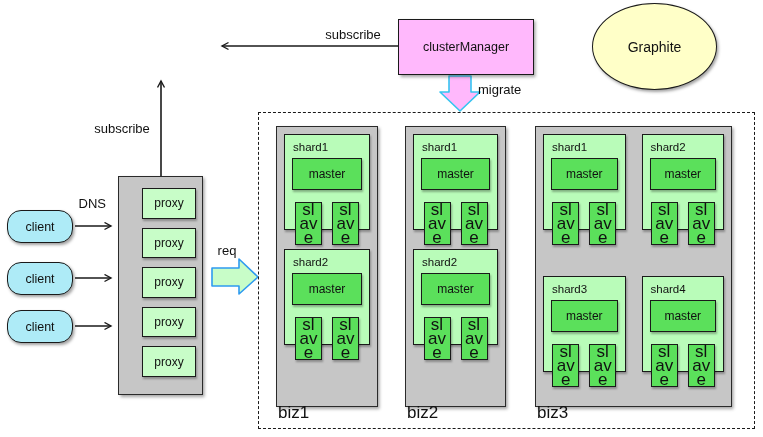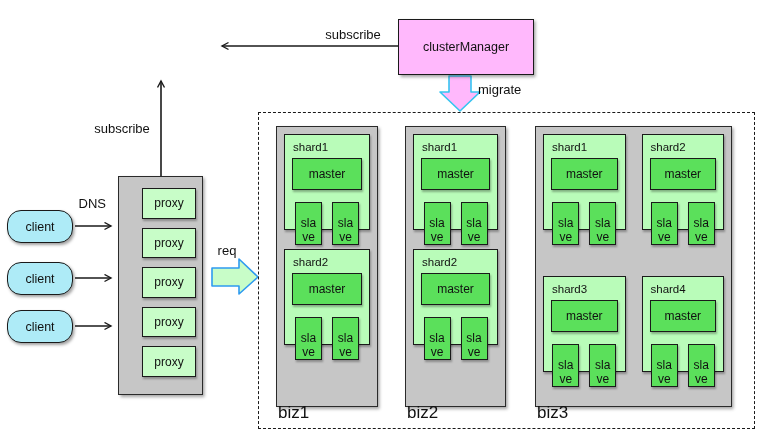--- a/index.html
+++ b/index.html
@@ -50,22 +50,22 @@
   #biz3 { left:535px; width:197px; }
 
   .shard { height:96px; background:#b9fcb9; border:1.4px solid #1a1a1a;
           padding:5px 7px; box-shadow:1px 1.5px 2px rgba(0,0,0,.3); }
   .shard-name { font-size:11.5px; margin:1px 0 5px 1px; }
   .master { height:32px; margin:0 0; background:#5be05b; border:1.4px solid #1a1a1a;
           display:flex; align-items:center; justify-content:center; font-size:12px;
           box-shadow:1px 1.5px 2px rgba(0,0,0,.3); }
   .slaves { display:flex; justify-content:center; gap:10px; margin-top:12px; }
   .slave { width:27px; height:43px; background:#5be05b; border:1.4px solid #1a1a1a;
-          display:flex; align-items:flex-end; justify-content:center; text-align:center;
-          font-size:12px; line-height:14px; word-break:break-all;
+          display:flex; align-items:center; justify-content:center; text-align:center;
+          font-size:17px; line-height:14px; word-break:break-all;
           box-shadow:1px 1.5px 2px rgba(0,0,0,.3); }
   .slave span { display:block; width:19px; }
 
   .biz-label { position:absolute; top:403px; font-size:17px; }
 
   
   .edge-label { position:absolute; font-size:13px; background:transparent; }
   #label-register { left:320px; top:27px; width:66px; text-align:center; }
   #label-subscribe { left:87px; top:121px; width:70px; text-align:center; }
   #label-dns { left:76px; top:196px; width:30px; text-align:right; }
@@ -88,20 +88,21 @@
     <line x1="398" y1="46" x2="222" y2="46" stroke="#1a1a1a" stroke-width="1.6" marker-end="url(#ah)"></line>
     <line x1="161" y1="176" x2="161" y2="81" stroke="#1a1a1a" stroke-width="1.6" marker-end="url(#ah)"></line>
     <line x1="75" y1="226" x2="111" y2="226" stroke="#1a1a1a" stroke-width="1.6" marker-end="url(#ah)"></line>
     <line x1="75" y1="278" x2="111" y2="278" stroke="#1a1a1a" stroke-width="1.6" marker-end="url(#ah)"></line>
     <line x1="75" y1="326" x2="111" y2="326" stroke="#1a1a1a" stroke-width="1.6" marker-end="url(#ah)"></line>
     <polygon points="212,268 239,268 239,259 258,277 239,294 239,286 212,286" stroke-width="1.6" stroke-linejoin="round" stroke="#2e9bf0" fill="#c8fdc8"></polygon>
     <polygon points="449,76 471,76 471,92 480,92 460,111 440,92 449,92" stroke-width="1.6" stroke-linejoin="round" stroke="#35c4f0" fill="#ffb8fc"></polygon>
   </svg>
 
   <div id="cluster-manager" class="node abs">clusterManager</div>
+  <div id="graphite" class="node abs">Graphite</div>
 
   <div class="client abs" style="top:210px">client</div>
   <div class="client abs" style="top:262px">client</div>
   <div class="client abs" style="top:310px">client</div>
 
   <div id="proxy-stack" class="abs">
     <div class="proxy">proxy</div>
     <div class="proxy">proxy</div>
     <div class="proxy">proxy</div>
     <div class="proxy">proxy</div>

